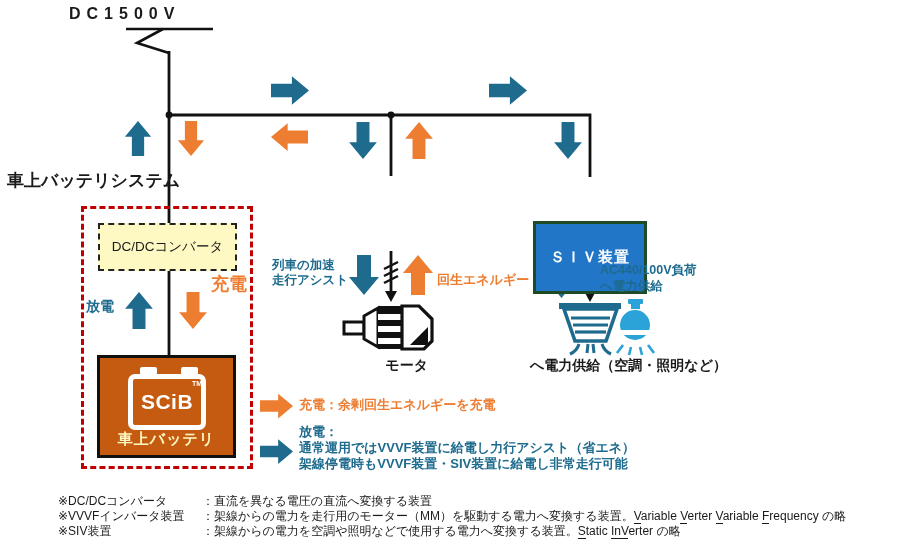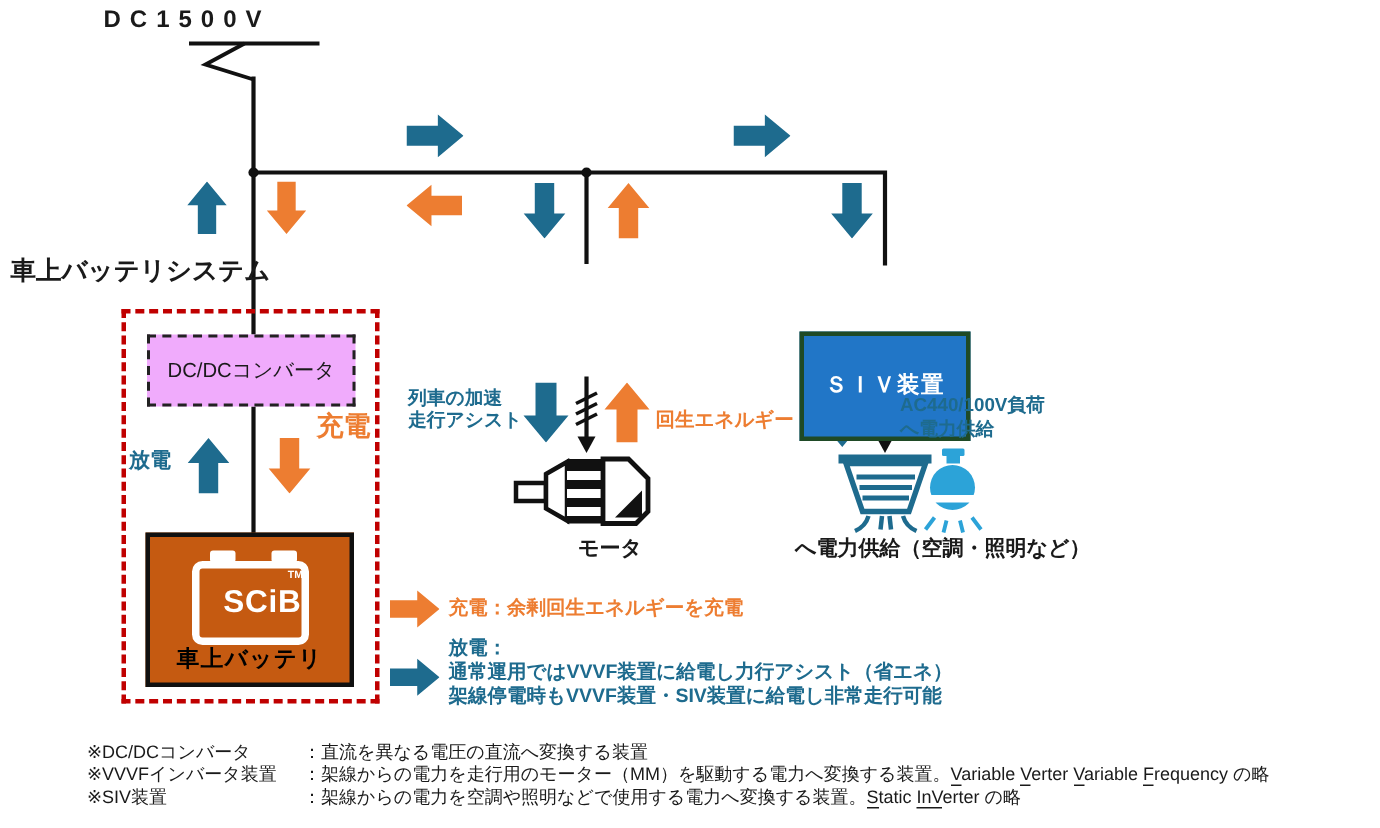--- a/index.html
+++ b/index.html
@@ -18,41 +18,41 @@
   .sys-box{
     background:#2176c7;border:3px solid #1f4a26;color:#fff;font-weight:bold;
     display:flex;align-items:center;justify-content:center;text-align:center;
     font-size:15px;line-height:1.35;letter-spacing:1px;box-sizing:border-box;
   }
   #red-dash-box{
     left:81px;top:206px;width:172px;height:263px;
     border:3px dashed #c00000;box-sizing:border-box;
   }
   #dcdc-box{
-    left:98px;top:223px;width:139px;height:48px;background:#f0abfc;
+    left:98px;top:223px;width:139px;height:48px;background:#fef9c3;
     border:2px dashed #222;box-sizing:border-box;
     display:flex;align-items:center;justify-content:center;font-size:13.5px;
   }
   #vvvf-box{left:327px;top:176px;width:128px;height:75px;}
   #siv-box{left:533px;top:177px;width:114px;height:73px;margin-top:44px;}
   #battery-box{
     left:97px;top:355px;width:139px;height:103px;background:#c55a11;
     border:3px solid #101010;box-sizing:border-box;
   }
   .term{position:absolute;top:9px;width:17px;height:8px;background:#fff;border-radius:2px;}
   #battery-body{
     position:absolute;left:28px;top:16px;width:78px;height:56px;
     border:5px solid #fff;border-radius:7px;box-sizing:border-box;
-    display:flex;align-items:center;justify-content:flex-end;
+    display:flex;align-items:center;justify-content:center;
   }
   #scib-text{color:#fff;font-weight:bold;font-size:21px;letter-spacing:0.5px;}
   #scib-tm{position:absolute;right:-1px;top:1px;color:#fff;font-size:7px;font-weight:bold;}
   #battery-label{
     position:absolute;left:0;bottom:6px;width:100%;text-align:center;
-    color:#000000;font-weight:bold;font-size:15px;letter-spacing:1px;
+    color:#fef9c3;font-weight:bold;font-size:15px;letter-spacing:1px;
   }
   
   #dc-label{left:69px;top:5px;font-size:16px;font-weight:bold;letter-spacing:6px;}
   #system-label{left:7px;top:169px;font-size:17px;font-weight:bold;}
   #discharge-label{left:86px;top:298px;font-size:14px;}
   #charge-label{left:211px;top:272px;font-size:18px;}
   #train-assist{left:272px;top:258px;font-size:12.5px;line-height:1.2;}
   #regen-label{left:437px;top:271px;font-size:13px;}
   #ac-load{left:600px;top:262px;font-size:12.5px;line-height:1.3;}
   #motor-label{left:352px;top:357px;width:76px;text-align:right;font-size:14px;font-weight:bold;}

